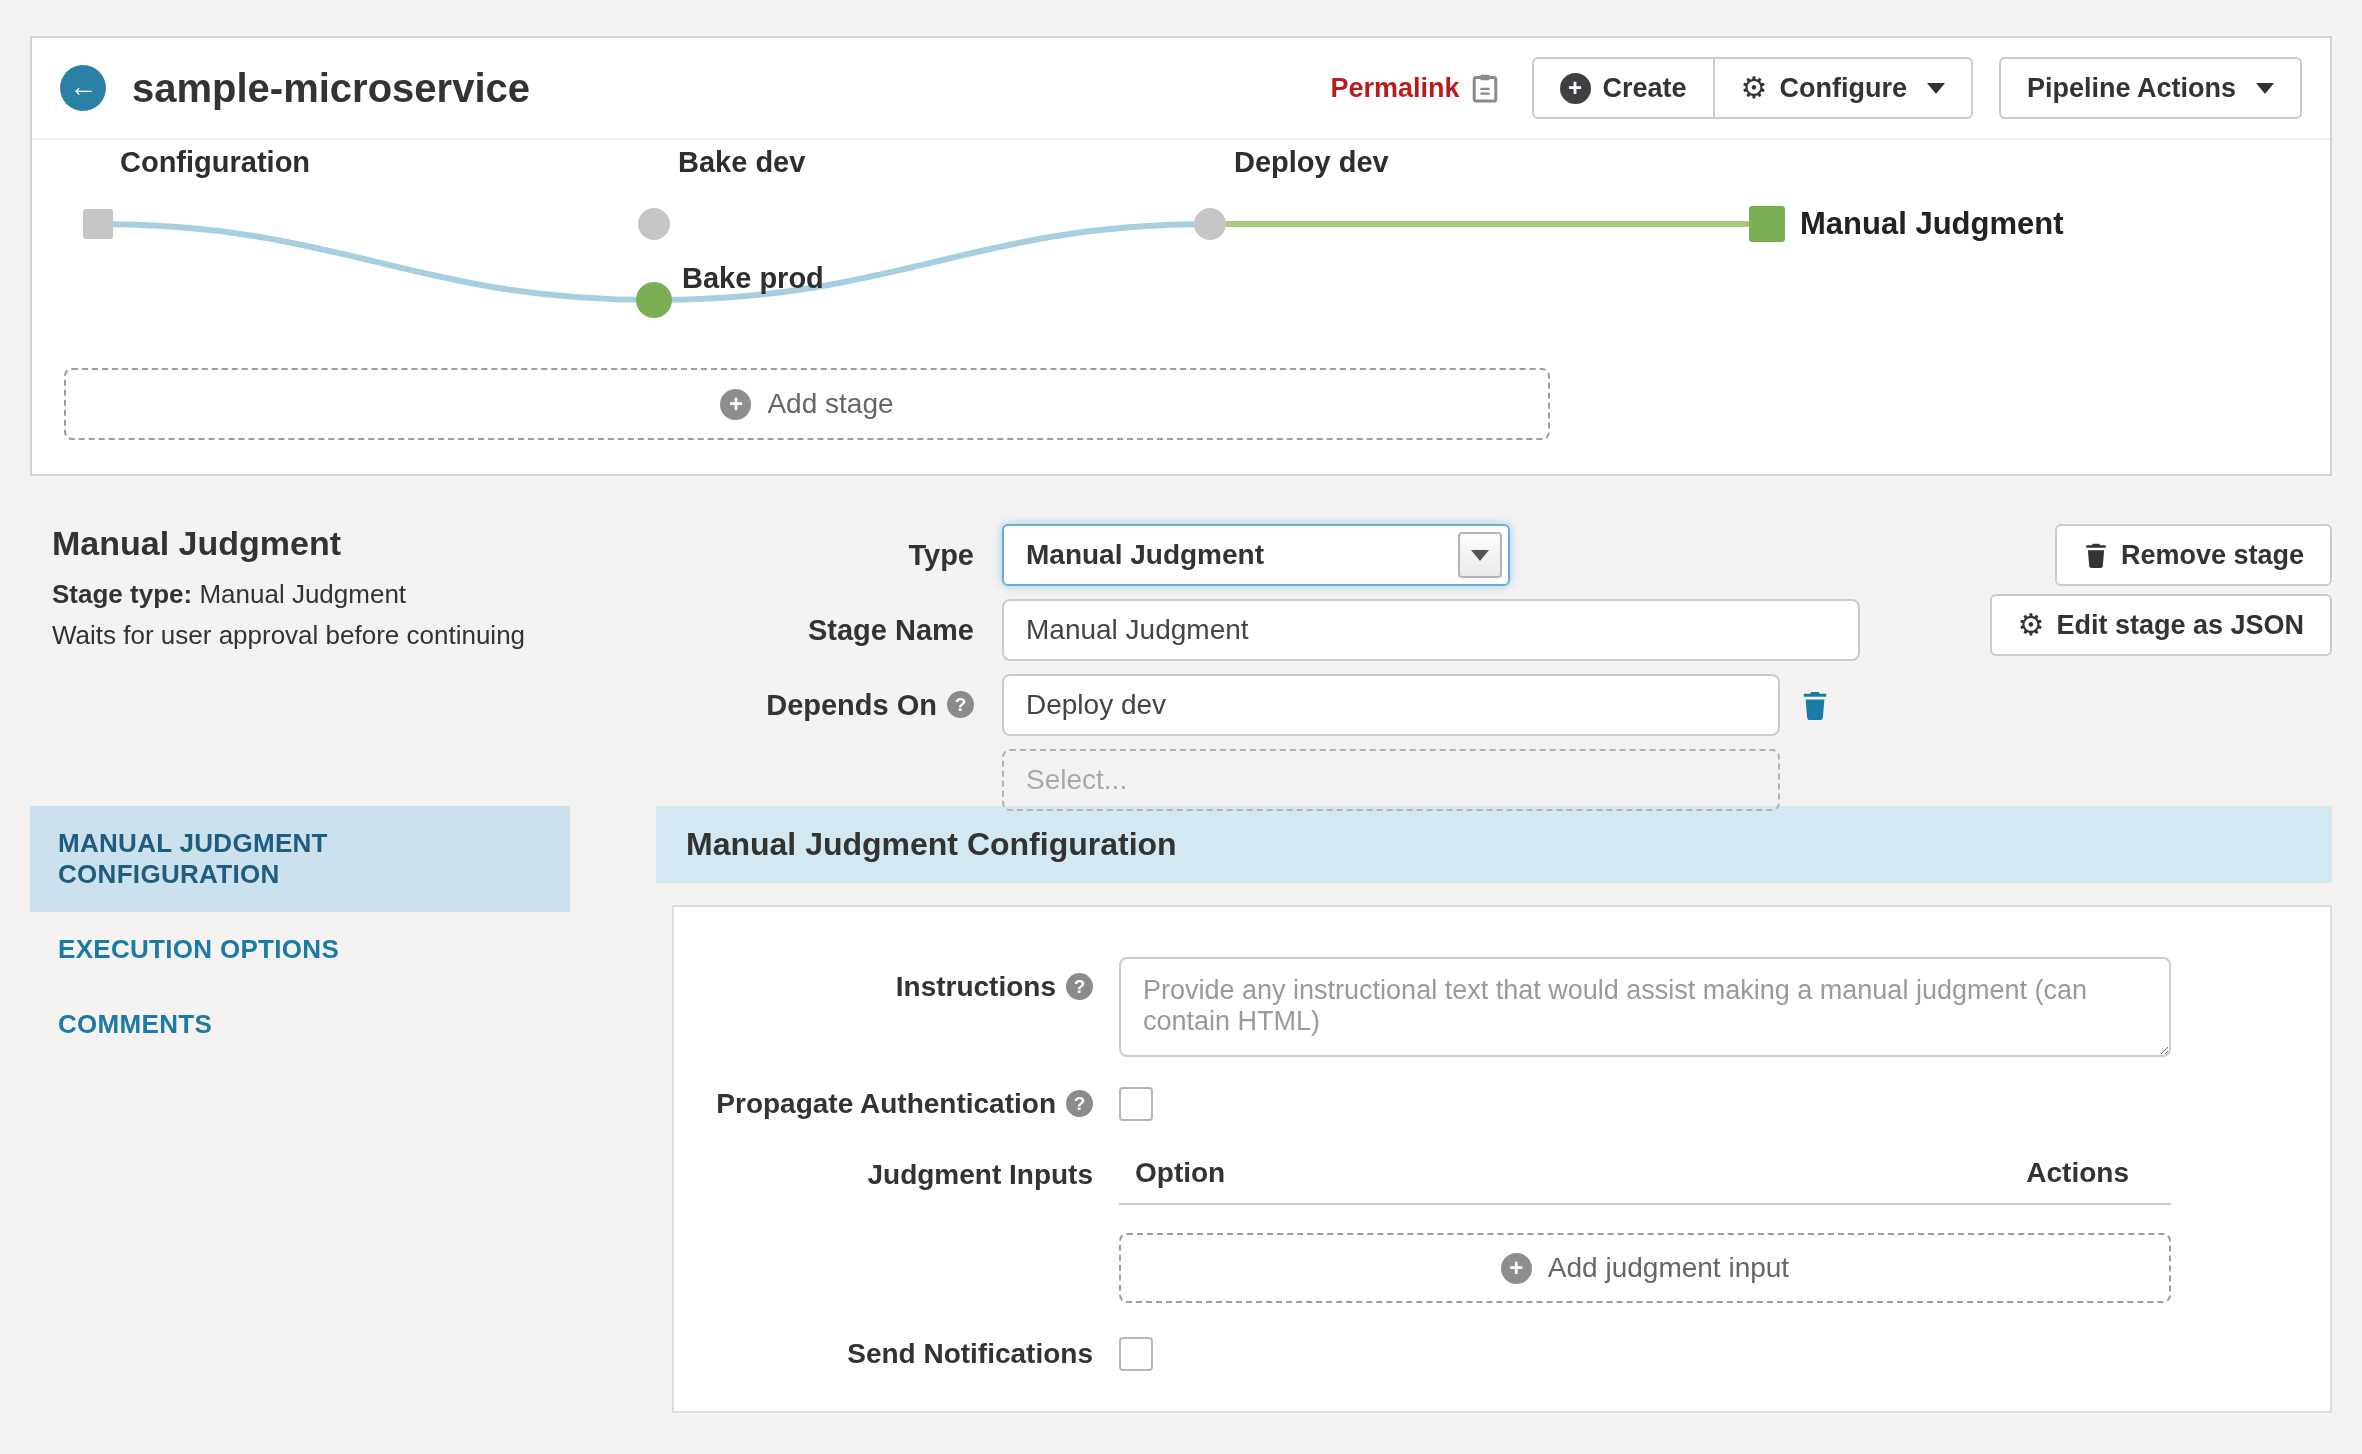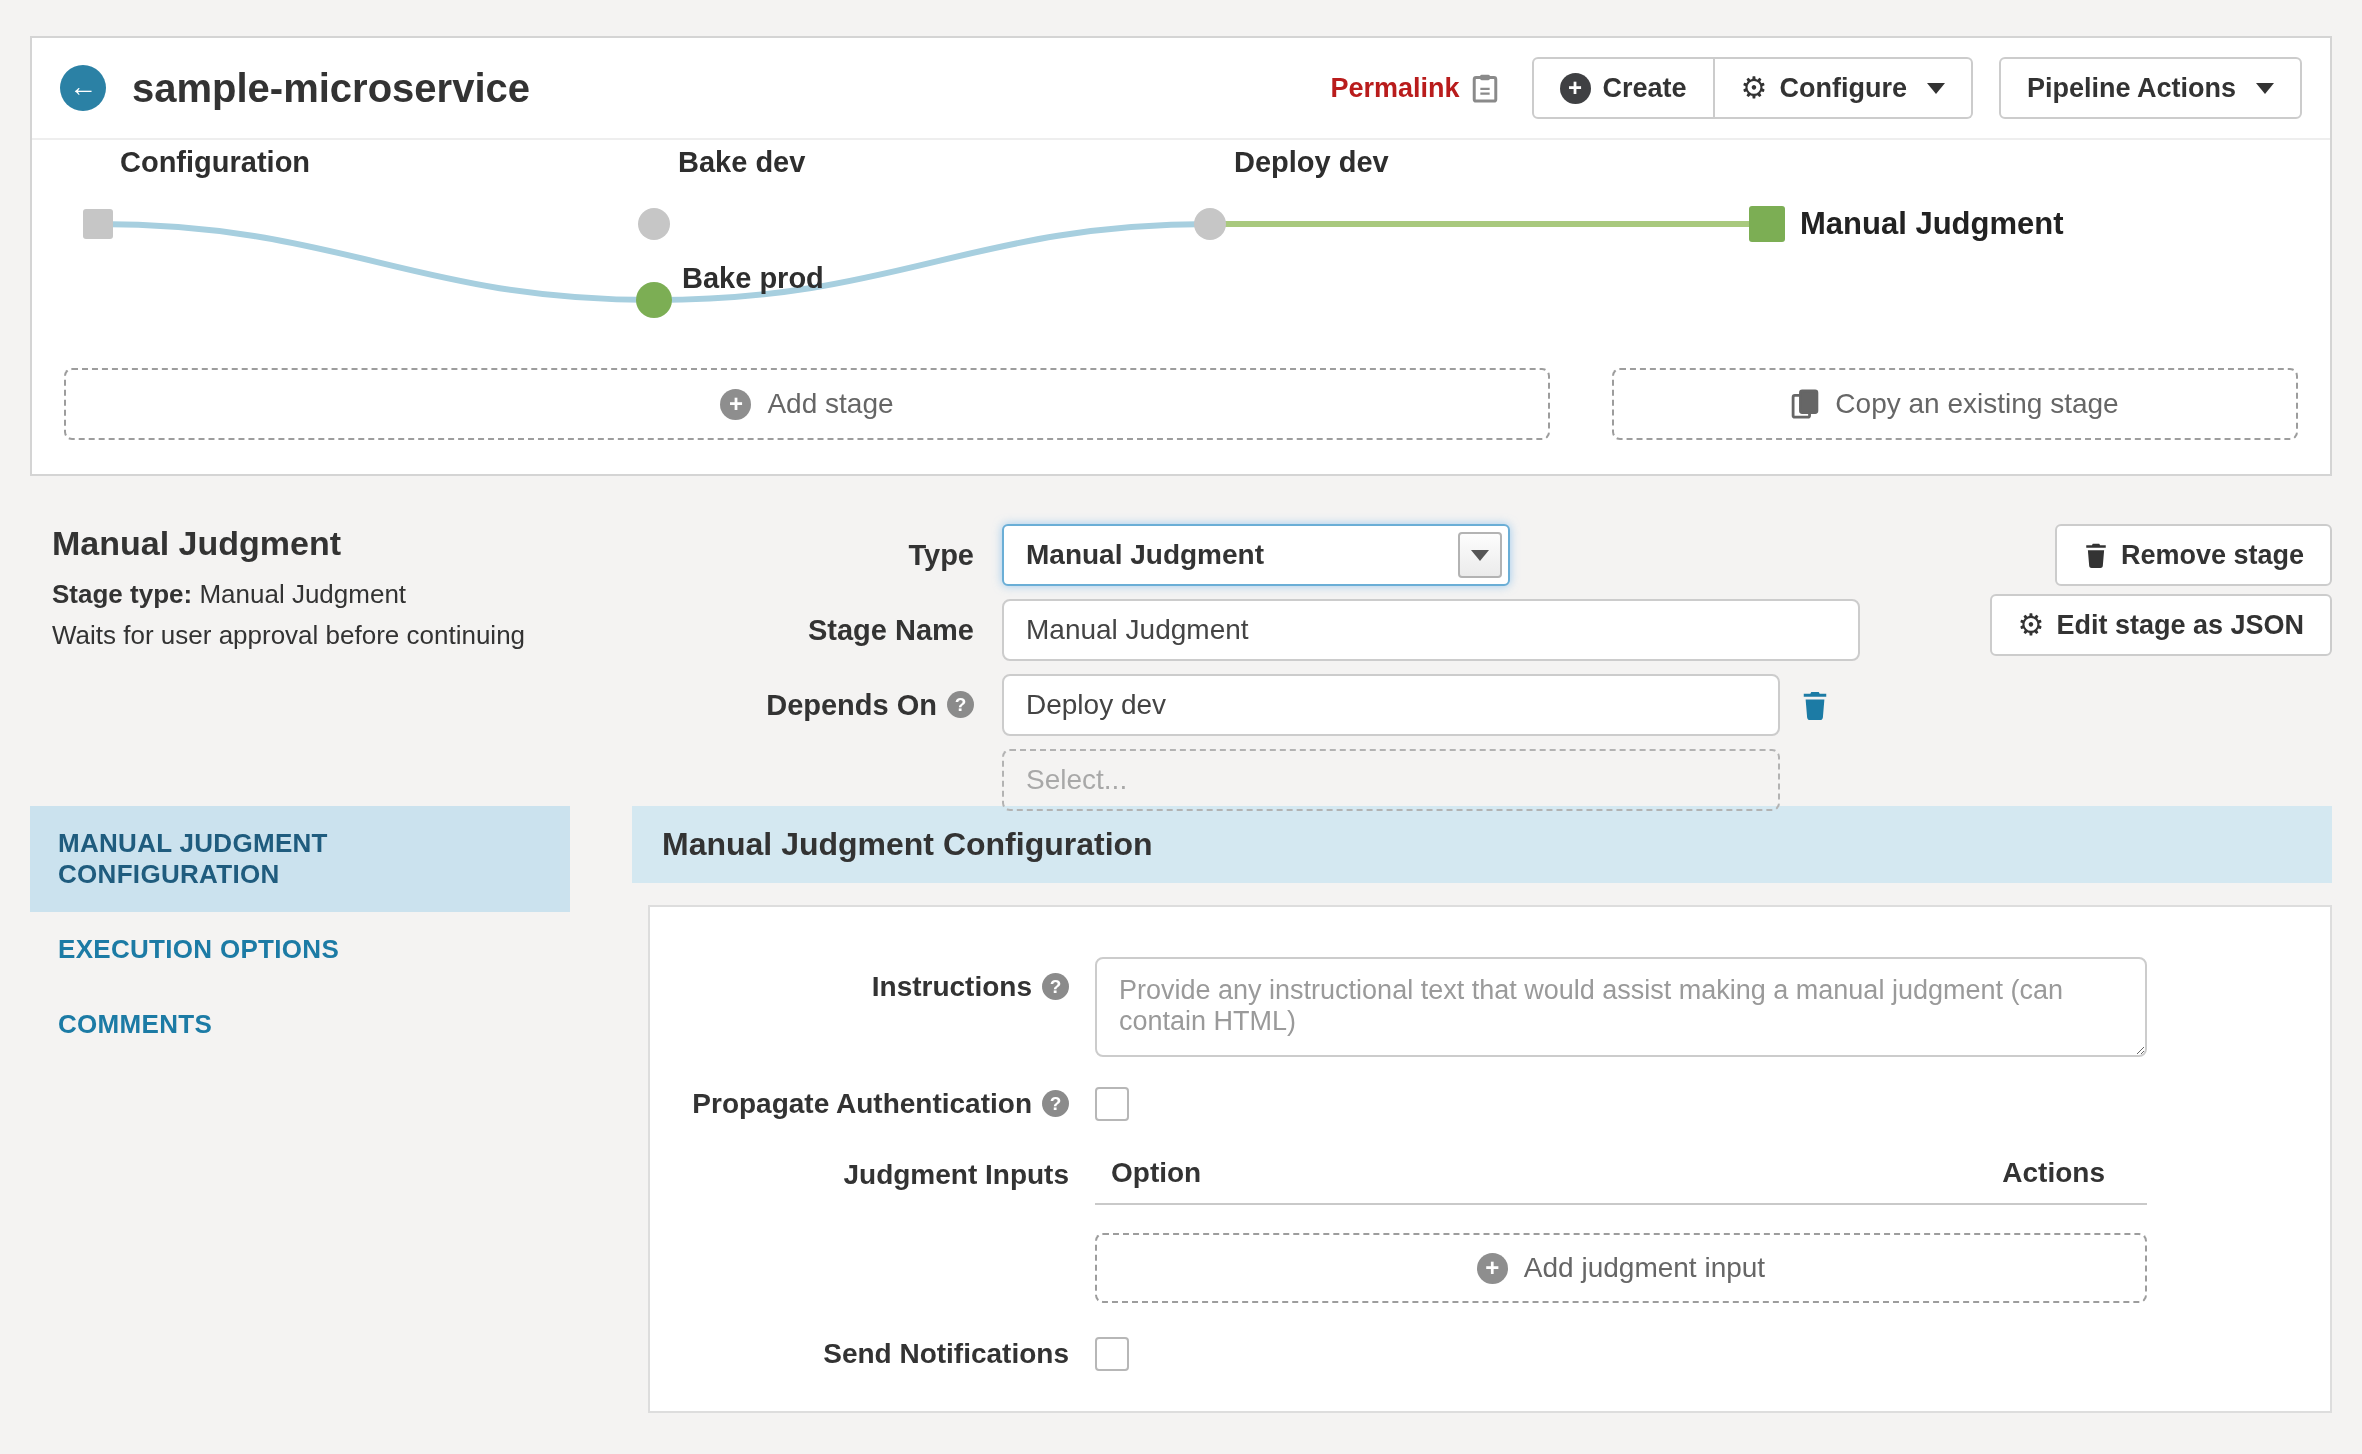--- a/index.html
+++ b/index.html
@@ -115,21 +115,21 @@
   }
   .stage-actions .btn { border-radius:6px; }
   .help-icon {
     display:inline-flex; align-items:center; justify-content:center;
     width:27px; height:27px; border-radius:50%; background:#8b8b8b; color:#fff;
     font-size:19px; font-weight:700; margin-left:10px; vertical-align:middle;
     position:relative; top:-2px; cursor:pointer; flex:none;
   }
 
   
-  .lower { display:flex; align-items:flex-start; margin:0 30px; gap:62px; }
+  .lower { display:flex; align-items:flex-start; margin:0 30px; gap:86px; }
   .tabs { width:540px; flex:none; }
   .tab { padding:22px 28px; font-size:26px; font-weight:600; color:#1c7ba5; cursor:pointer; letter-spacing:.3px; }
   .tab.active { background:#cbe2ee; color:#1f5c7e; }
   .main-panel { flex:1; }
   .panel-header { background:#d4e8f1; padding:20px 30px; font-size:32px; font-weight:700; color:#333; }
   .panel-body { background:#fff; border:2px solid #ddd; margin:22px 0 0 16px; padding:42px 0 40px; }
   .prow { display:flex; align-items:center; margin-bottom:30px; }
   .prow.top { align-items:flex-start;margin-top:8px; }
   .plabel {
     width:445px; text-align:right; padding-right:26px; font-size:28px; font-weight:700;
@@ -212,29 +212,20 @@
 
     <div class="node square green" style="left:1717px; top:66px; width:36px; height:36px;"></div>
     <div class="glabel selected" style="left:1768px; top:66px;">Manual Judgment</div>
   </div>
 
   <div class="stage-btn-row">
     <button class="dashed-btn add-stage">
       <span class="plus-circle gray">+</span>
       <span>Add stage</span>
     </button>
-    <button class="dashed-btn copy-stage">
-      <span style="display:inline-flex;">
-        <svg width="28" height="30" viewBox="0 0 16 17">
-          <rect x="1.2" y="3.6" width="9.4" height="12.4" rx="1" fill="#fff" stroke="#666" stroke-width="1.6"></rect>
-          <rect x="5.4" y="1" width="9.4" height="12.4" rx="1" fill="#666" stroke="#666" stroke-width="1.6"></rect>
-        </svg>
-      </span>
-      <span>Copy an existing stage</span>
-    </button>
   </div>
 </div>
 
 <div class="stage-section">
 
   <div class="stage-info">
     <h2>Manual Judgment</h2>
     <div class="line1">
       <b>Stage type:</b>
       <span>Manual Judgment</span>

